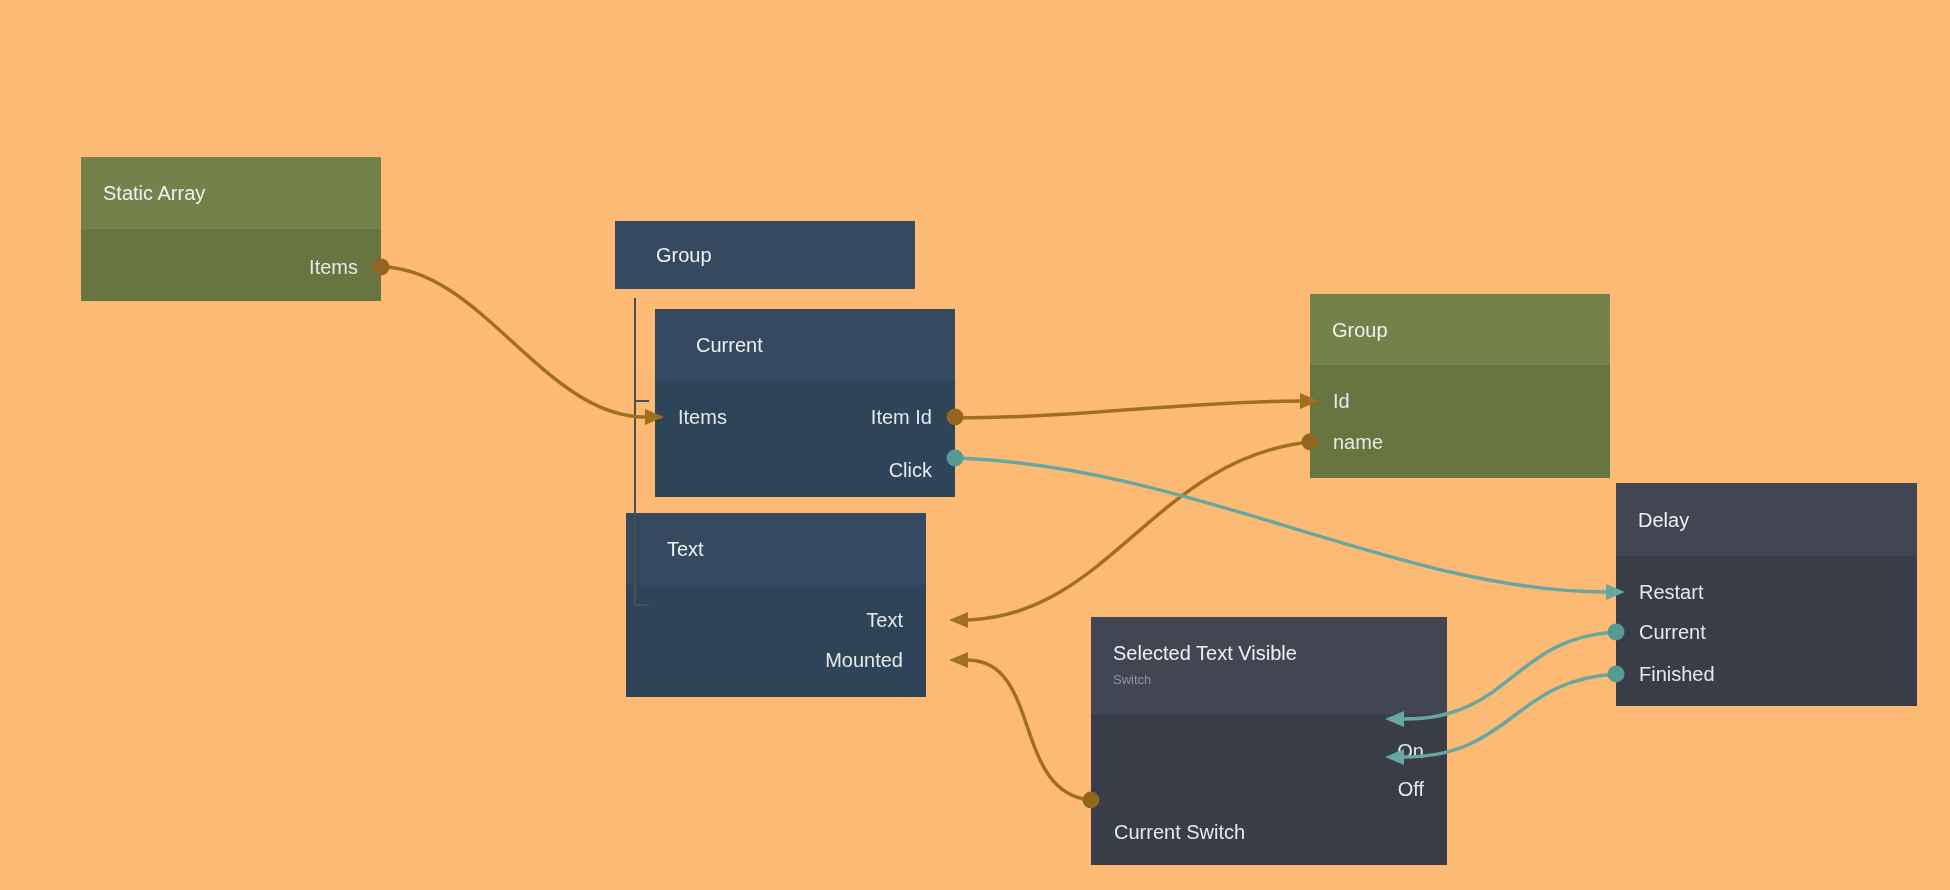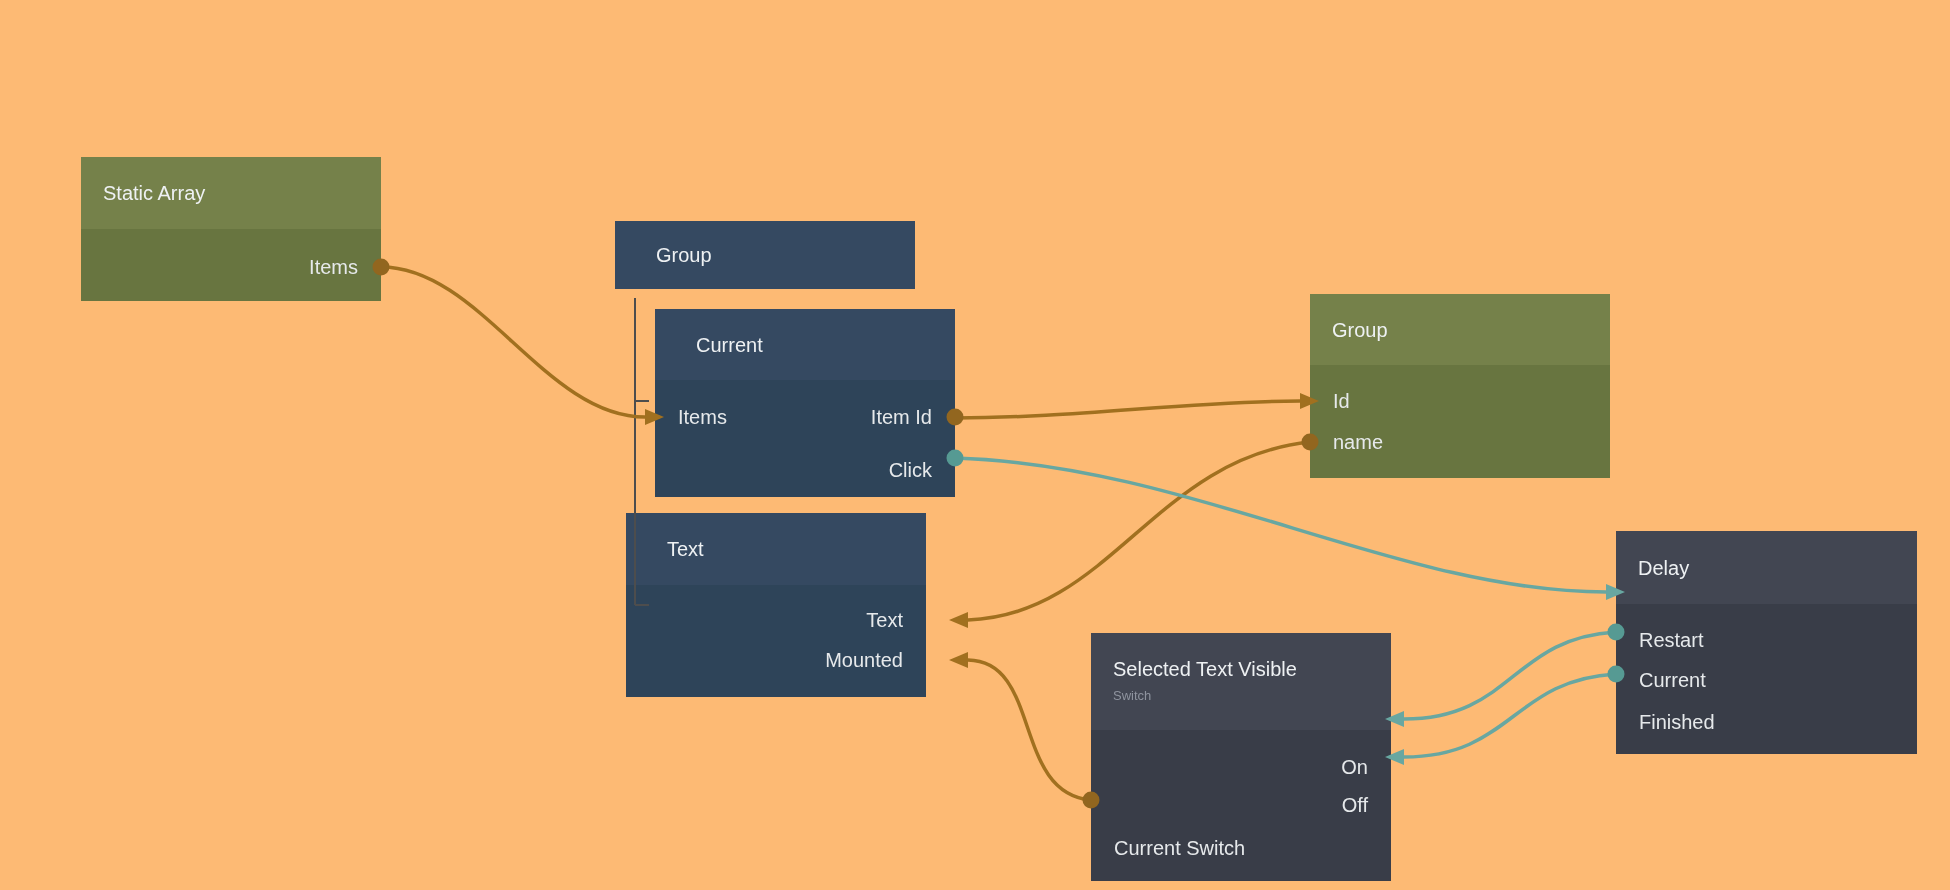--- a/index.html
+++ b/index.html
@@ -22,21 +22,21 @@
     position:absolute;height:28px;line-height:28px;
     font-size:20px;color:#e6e9eb;white-space:nowrap;
   }
   .port-left{left:23px;text-align:left;}
   .port-right{right:23px;text-align:right;}
   
   .node.array{background:#687540;}
   .node.array .header{background:#75814a;}
   .node.visual{background:#2e4459;}
   .node.visual .header{background:#354961;padding-left:41px;}
-  .node.logic{background:#393d48;margin-top:48px;}
+  .node.logic{background:#393d48;}
   .node.logic .header{background:#424652;}
   svg#wires{position:absolute;left:0;top:0;pointer-events:none;}
 </style>
 </head>
 <body>
 
 <div id="canvas">
     <div class="node array" style="left: 81px; top: 157px; width: 300px; height: 144px;">
       <div class="header" style="height: 72px;">
         <span class="title">Static Array</span>
@@ -63,21 +63,21 @@
       <span class="port-label port-right" style="top: 93px;">Text</span>
       <span class="port-label port-right" style="top: 133px;">Mounted</span>
     </div>
     <div class="node array" style="left: 1310px; top: 294px; width: 300px; height: 184px;">
       <div class="header" style="height: 71px;">
         <span class="title">Group</span>
       </div>
       <span class="port-label port-left" style="top: 93px;">Id</span>
       <span class="port-label port-left" style="top: 134px;">name</span>
     </div>
-    <div class="node logic" style="left: 1091px; top: 585px; width: 300px; height: 248px;">
+    <div class="node logic" style="left: 1091px; top: 617px; width: 356px; height: 248px;">
       <div class="header" style="height: 97px;">
         <span class="title">Selected Text Visible</span>
         <span class="subtitle">Switch</span>
       </div>
       <span class="port-label port-right" style="top: 120px;">On</span>
       <span class="port-label port-right" style="top: 158px;">Off</span>
       <span class="port-label port-left" style="top: 201px;">Current Switch</span>
     </div>
     <div class="node logic" style="left: 1616px; top: 483px; width: 301px; height: 223px;">
       <div class="header" style="height: 73px;">

